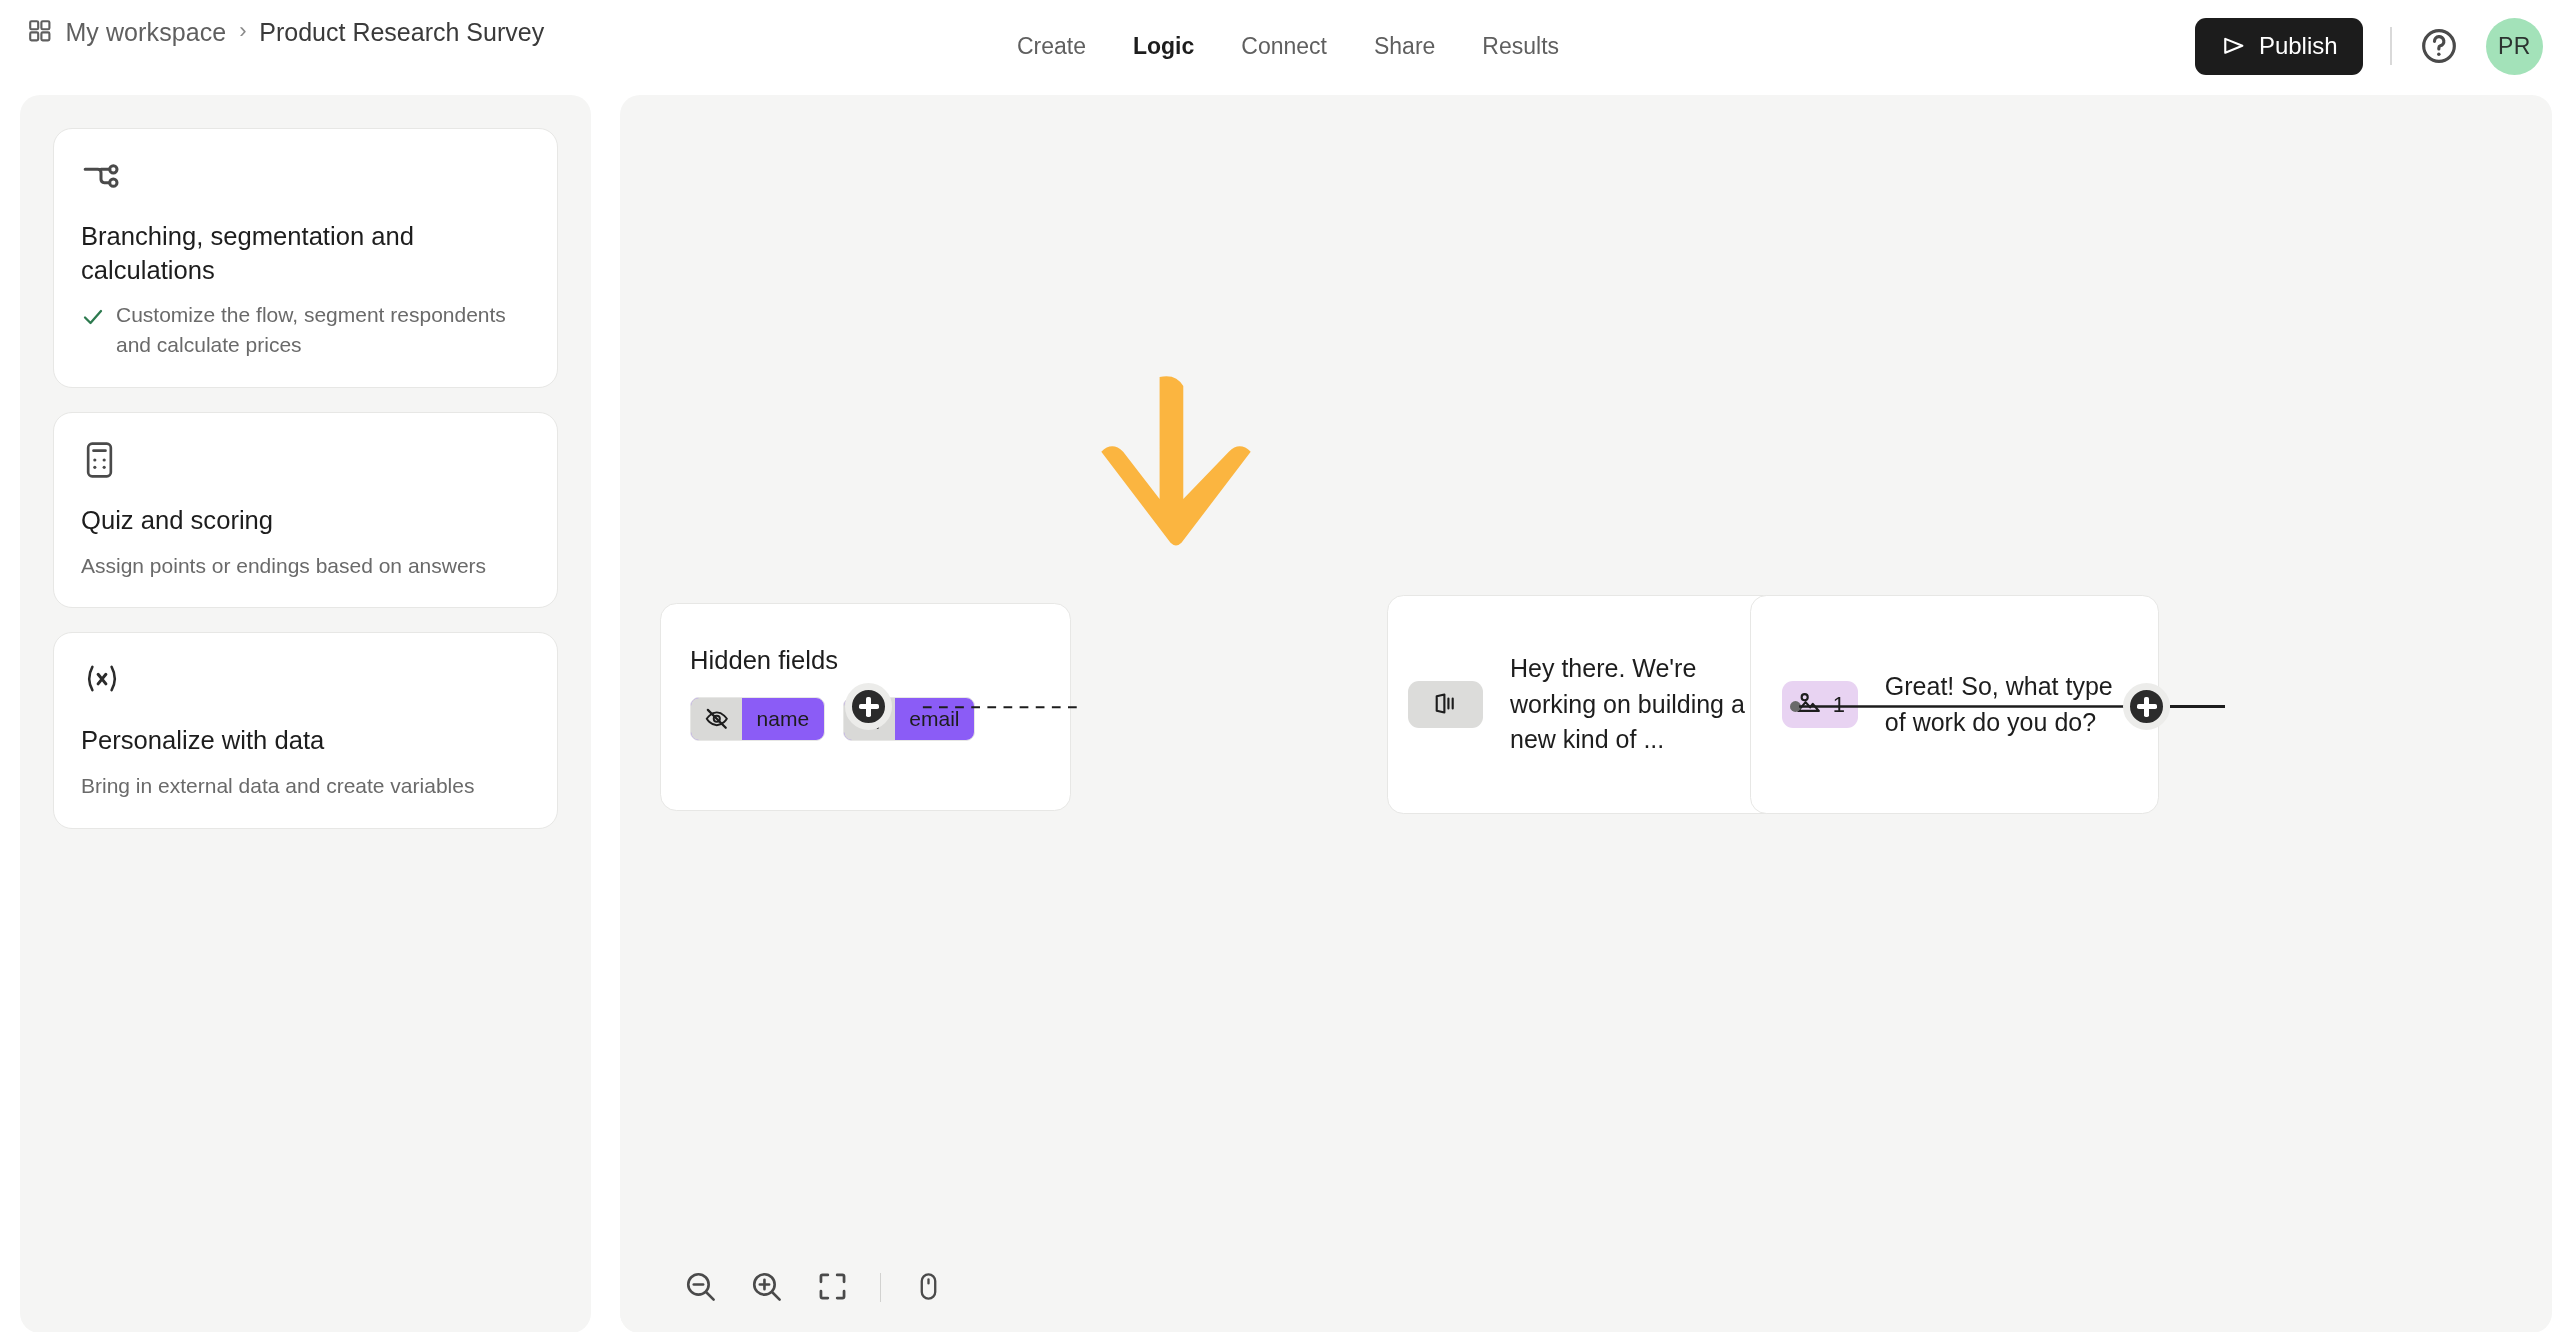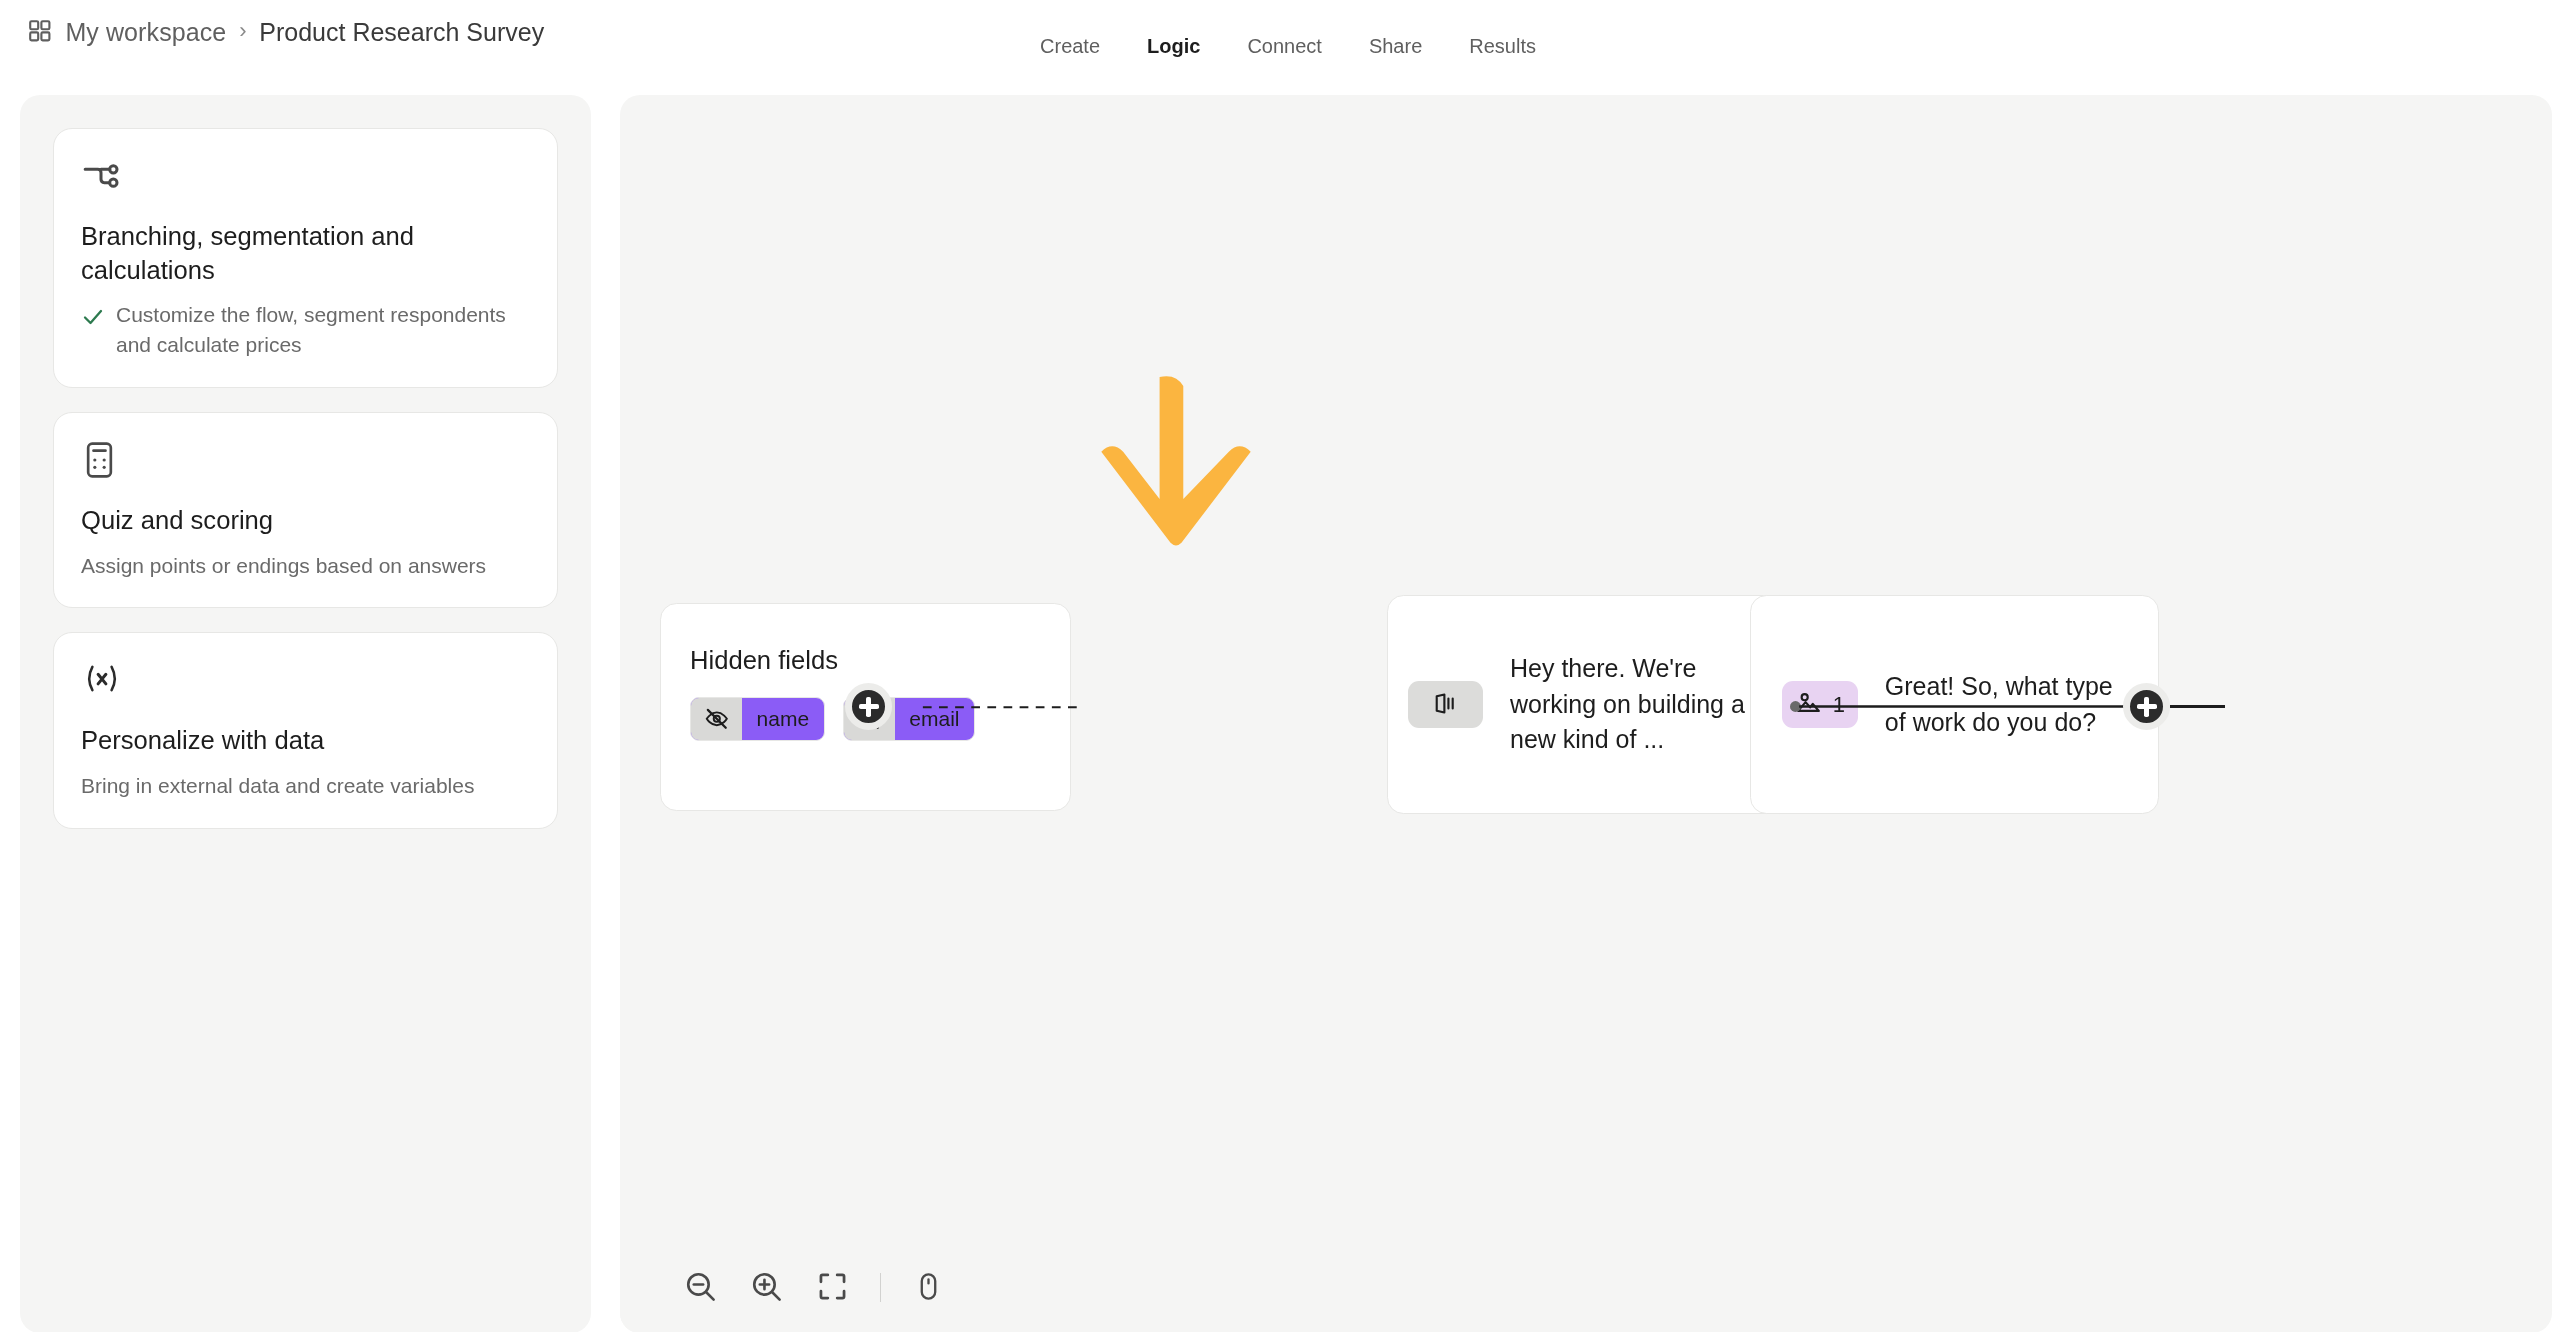--- a/index.html
+++ b/index.html
@@ -26,21 +26,21 @@
     font-size: 25px; color: #5f5f5f; letter-spacing: 0.1px; white-space: nowrap;
   }
   .crumb-sep { font-size: 22px; color: #8a8a8a; }
   .crumb-title { font-size: 25px; color: #3a3a3a; white-space: nowrap; }
 
   .nav {
     position: absolute; left: 50%; transform: translateX(-50%);
     top: 0; height: 92px; display: flex; align-items: center; gap: 47px;
   }
   .nav-item {
-    font-size: 20px; color: #5f5f5f; cursor: pointer; white-space: nowrap;
+    font-size: 23px; color: #5f5f5f; cursor: pointer; white-space: nowrap;
   }
   .nav-item.active { color: #1d1d1d; font-weight: bold; }
 
   .topright {
     position: absolute; right: 33px; top: 0; height: 92px;
     display: flex; align-items: center; gap: 0;
   }
   .publish-btn {
     display: flex; align-items: center; gap: 12.8px;
     background: #1c1c1c; color: #ffffff;
@@ -199,20 +199,41 @@
   </div>
 
   <div class="nav">
     <span class="nav-item">Create</span>
     <span class="nav-item active">Logic</span>
     <span class="nav-item">Connect</span>
     <span class="nav-item">Share</span>
     <span class="nav-item">Results</span>
   </div>
 
+  <div class="topright">
+    <button class="publish-btn">
+      <span>
+        <svg width="25.6" height="25.6" viewBox="0 0 24 24" fill="none" stroke="#ffffff" stroke-width="2" stroke-linejoin="round">
+          <path d="M4 5.5 L20 12 L4 18.5 L4 12 Z"></path>
+        </svg>
+      </span>
+      <span>Publish</span>
+    </button>
+    <span class="vdiv"></span>
+    <span>
+      <svg class="help-btn" viewBox="0 0 24 24" fill="none" stroke="#4a4a4a" stroke-width="1.9">
+        <circle cx="12" cy="12" r="9.2"></circle>
+        <path d="M9.3 9.2a2.8 2.8 0 1 1 3.5 2.7c-.6.2-.9.7-.9 1.3v.6" stroke-linecap="round"></path>
+        <circle cx="11.9" cy="17" r="1.05" fill="#4a4a4a" stroke="none"></circle>
+      </svg>
+    </span>
+    <div class="avatar">
+      <span>PR</span>
+    </div>
+  </div>
 </div>
 
 <div class="sidebar">
 
   <div class="card">
     <div class="card-icon">
       <svg width="40" height="40" viewBox="0 0 24 24" fill="none" stroke="#4a4a4a" stroke-width="1.8" stroke-linecap="round">
         <path d="M2.5 8 L10 8 Q12 8 12 10 L12 14 Q12 16 14 16 L17.2 16"></path>
         <circle cx="19.4" cy="8" r="2.2"></circle>
           <path d="M12 8 L17.2 8"></path>

